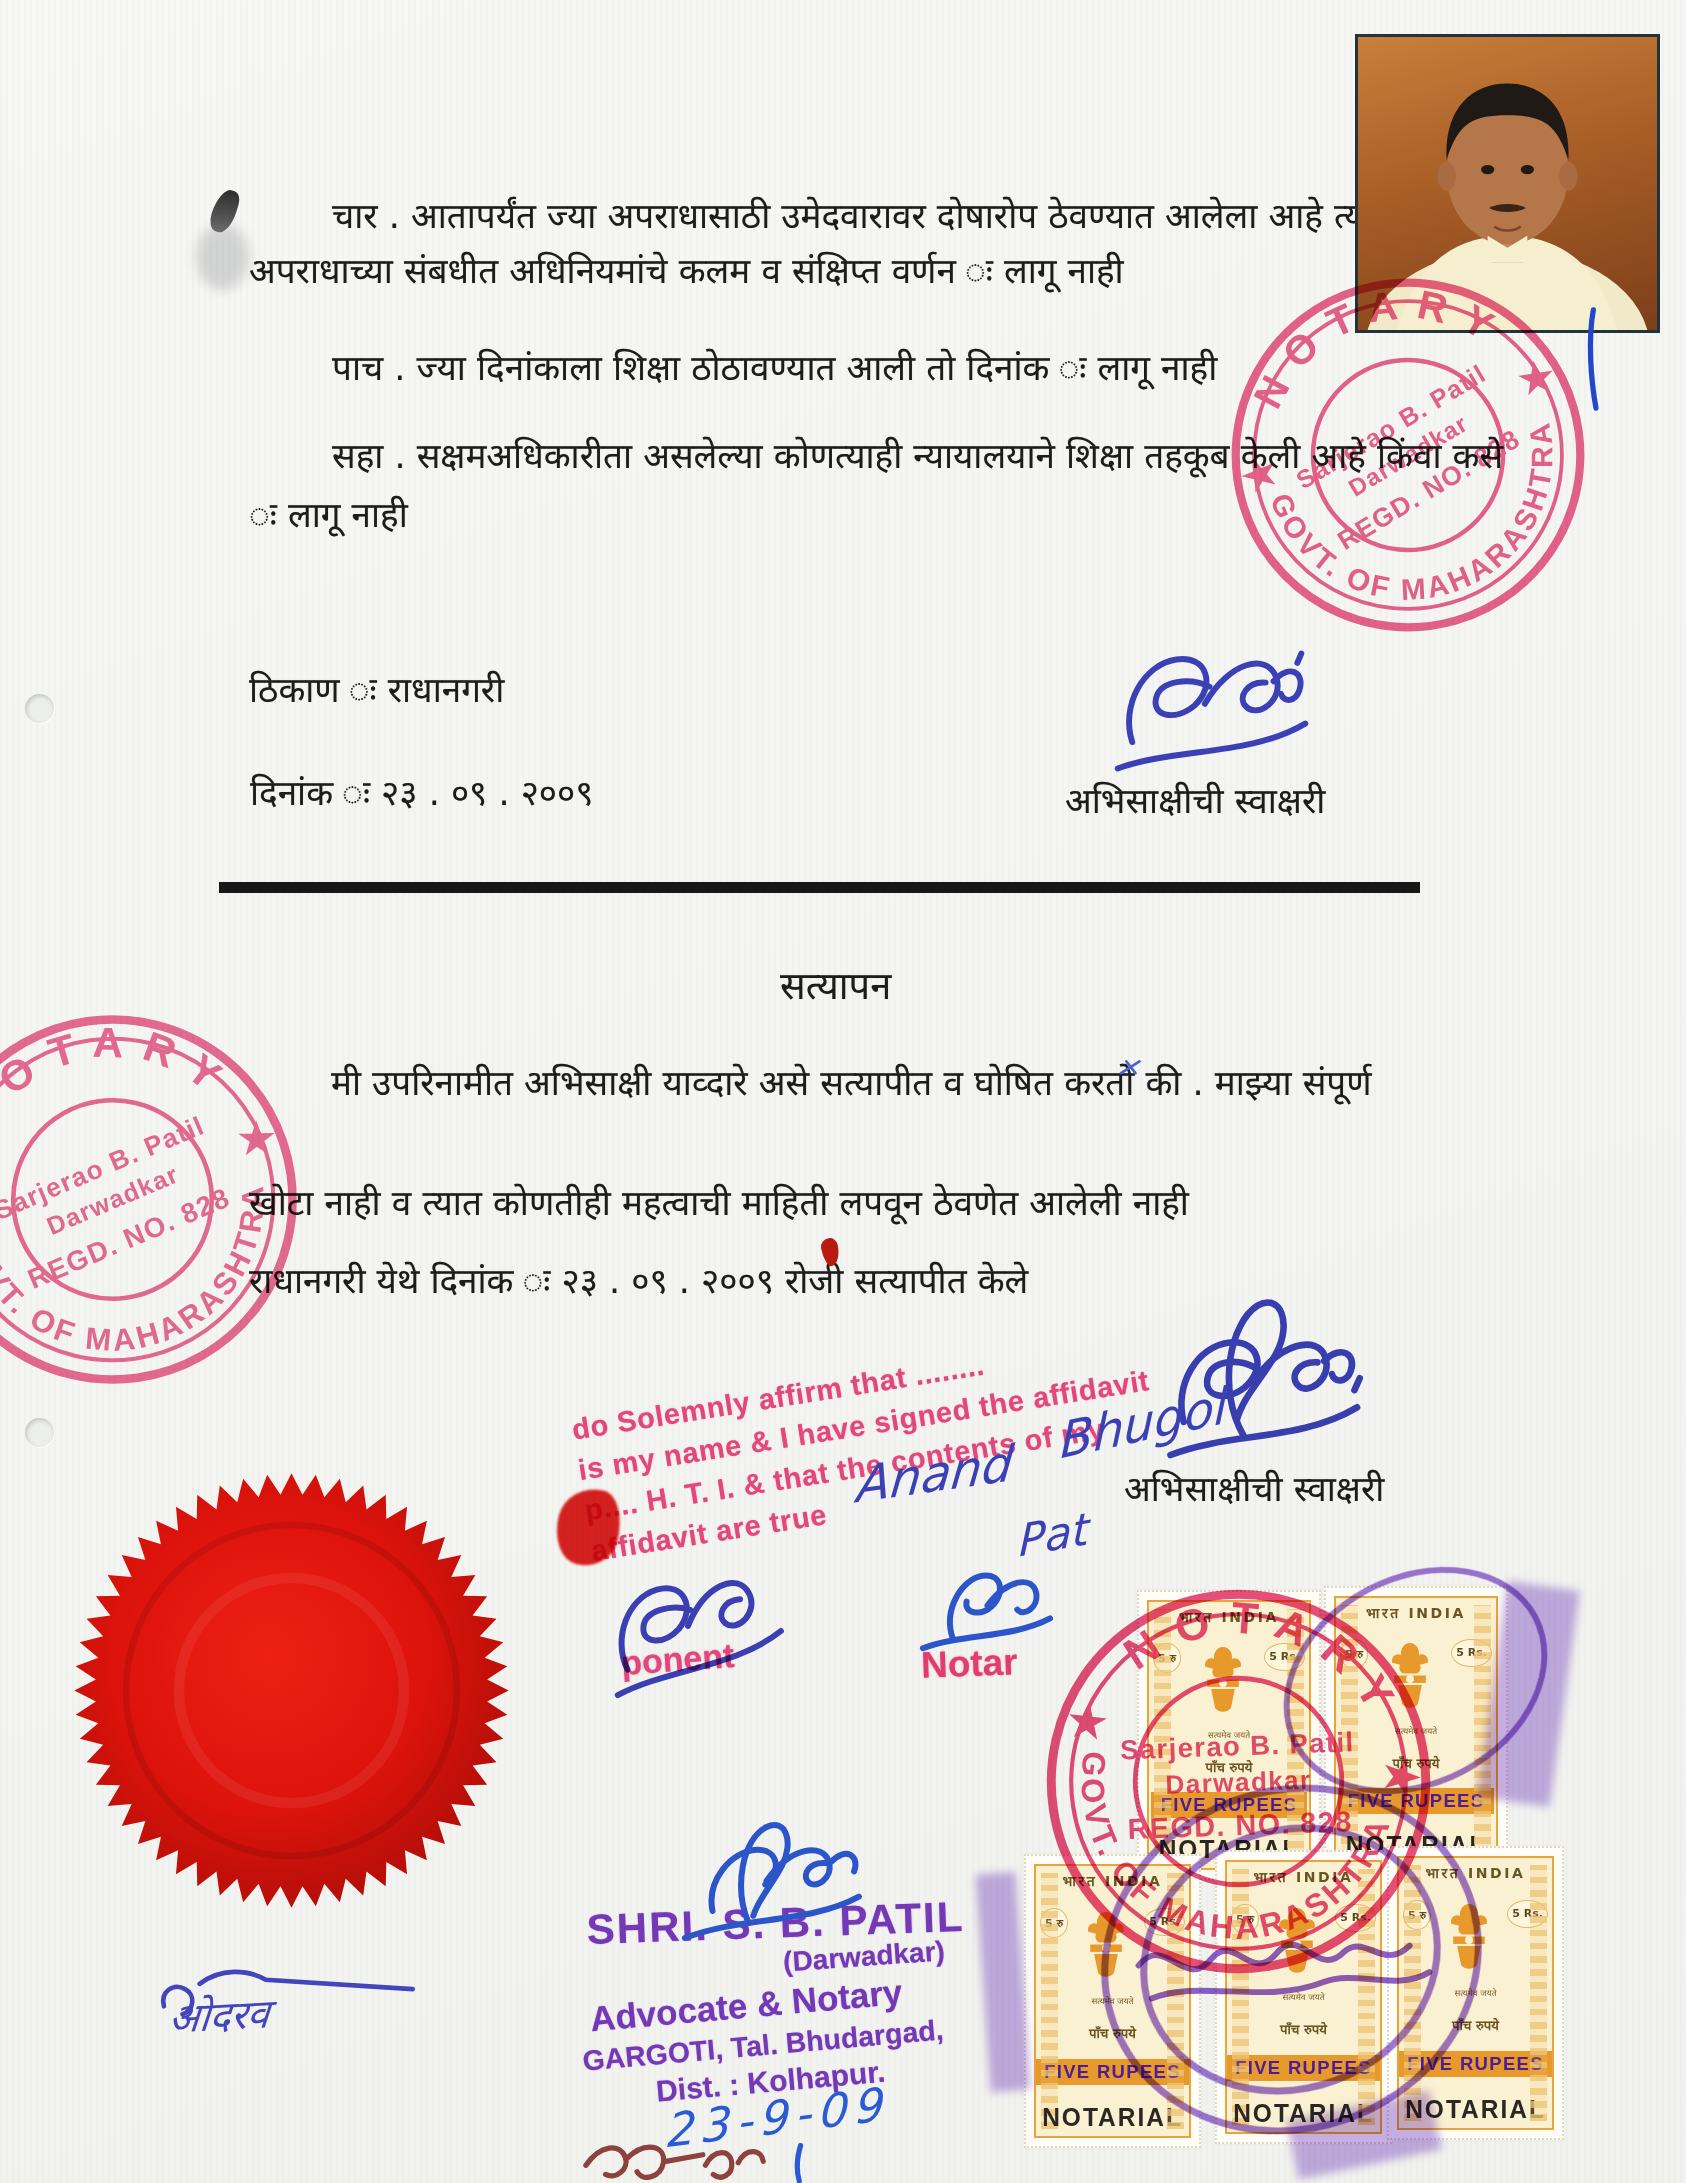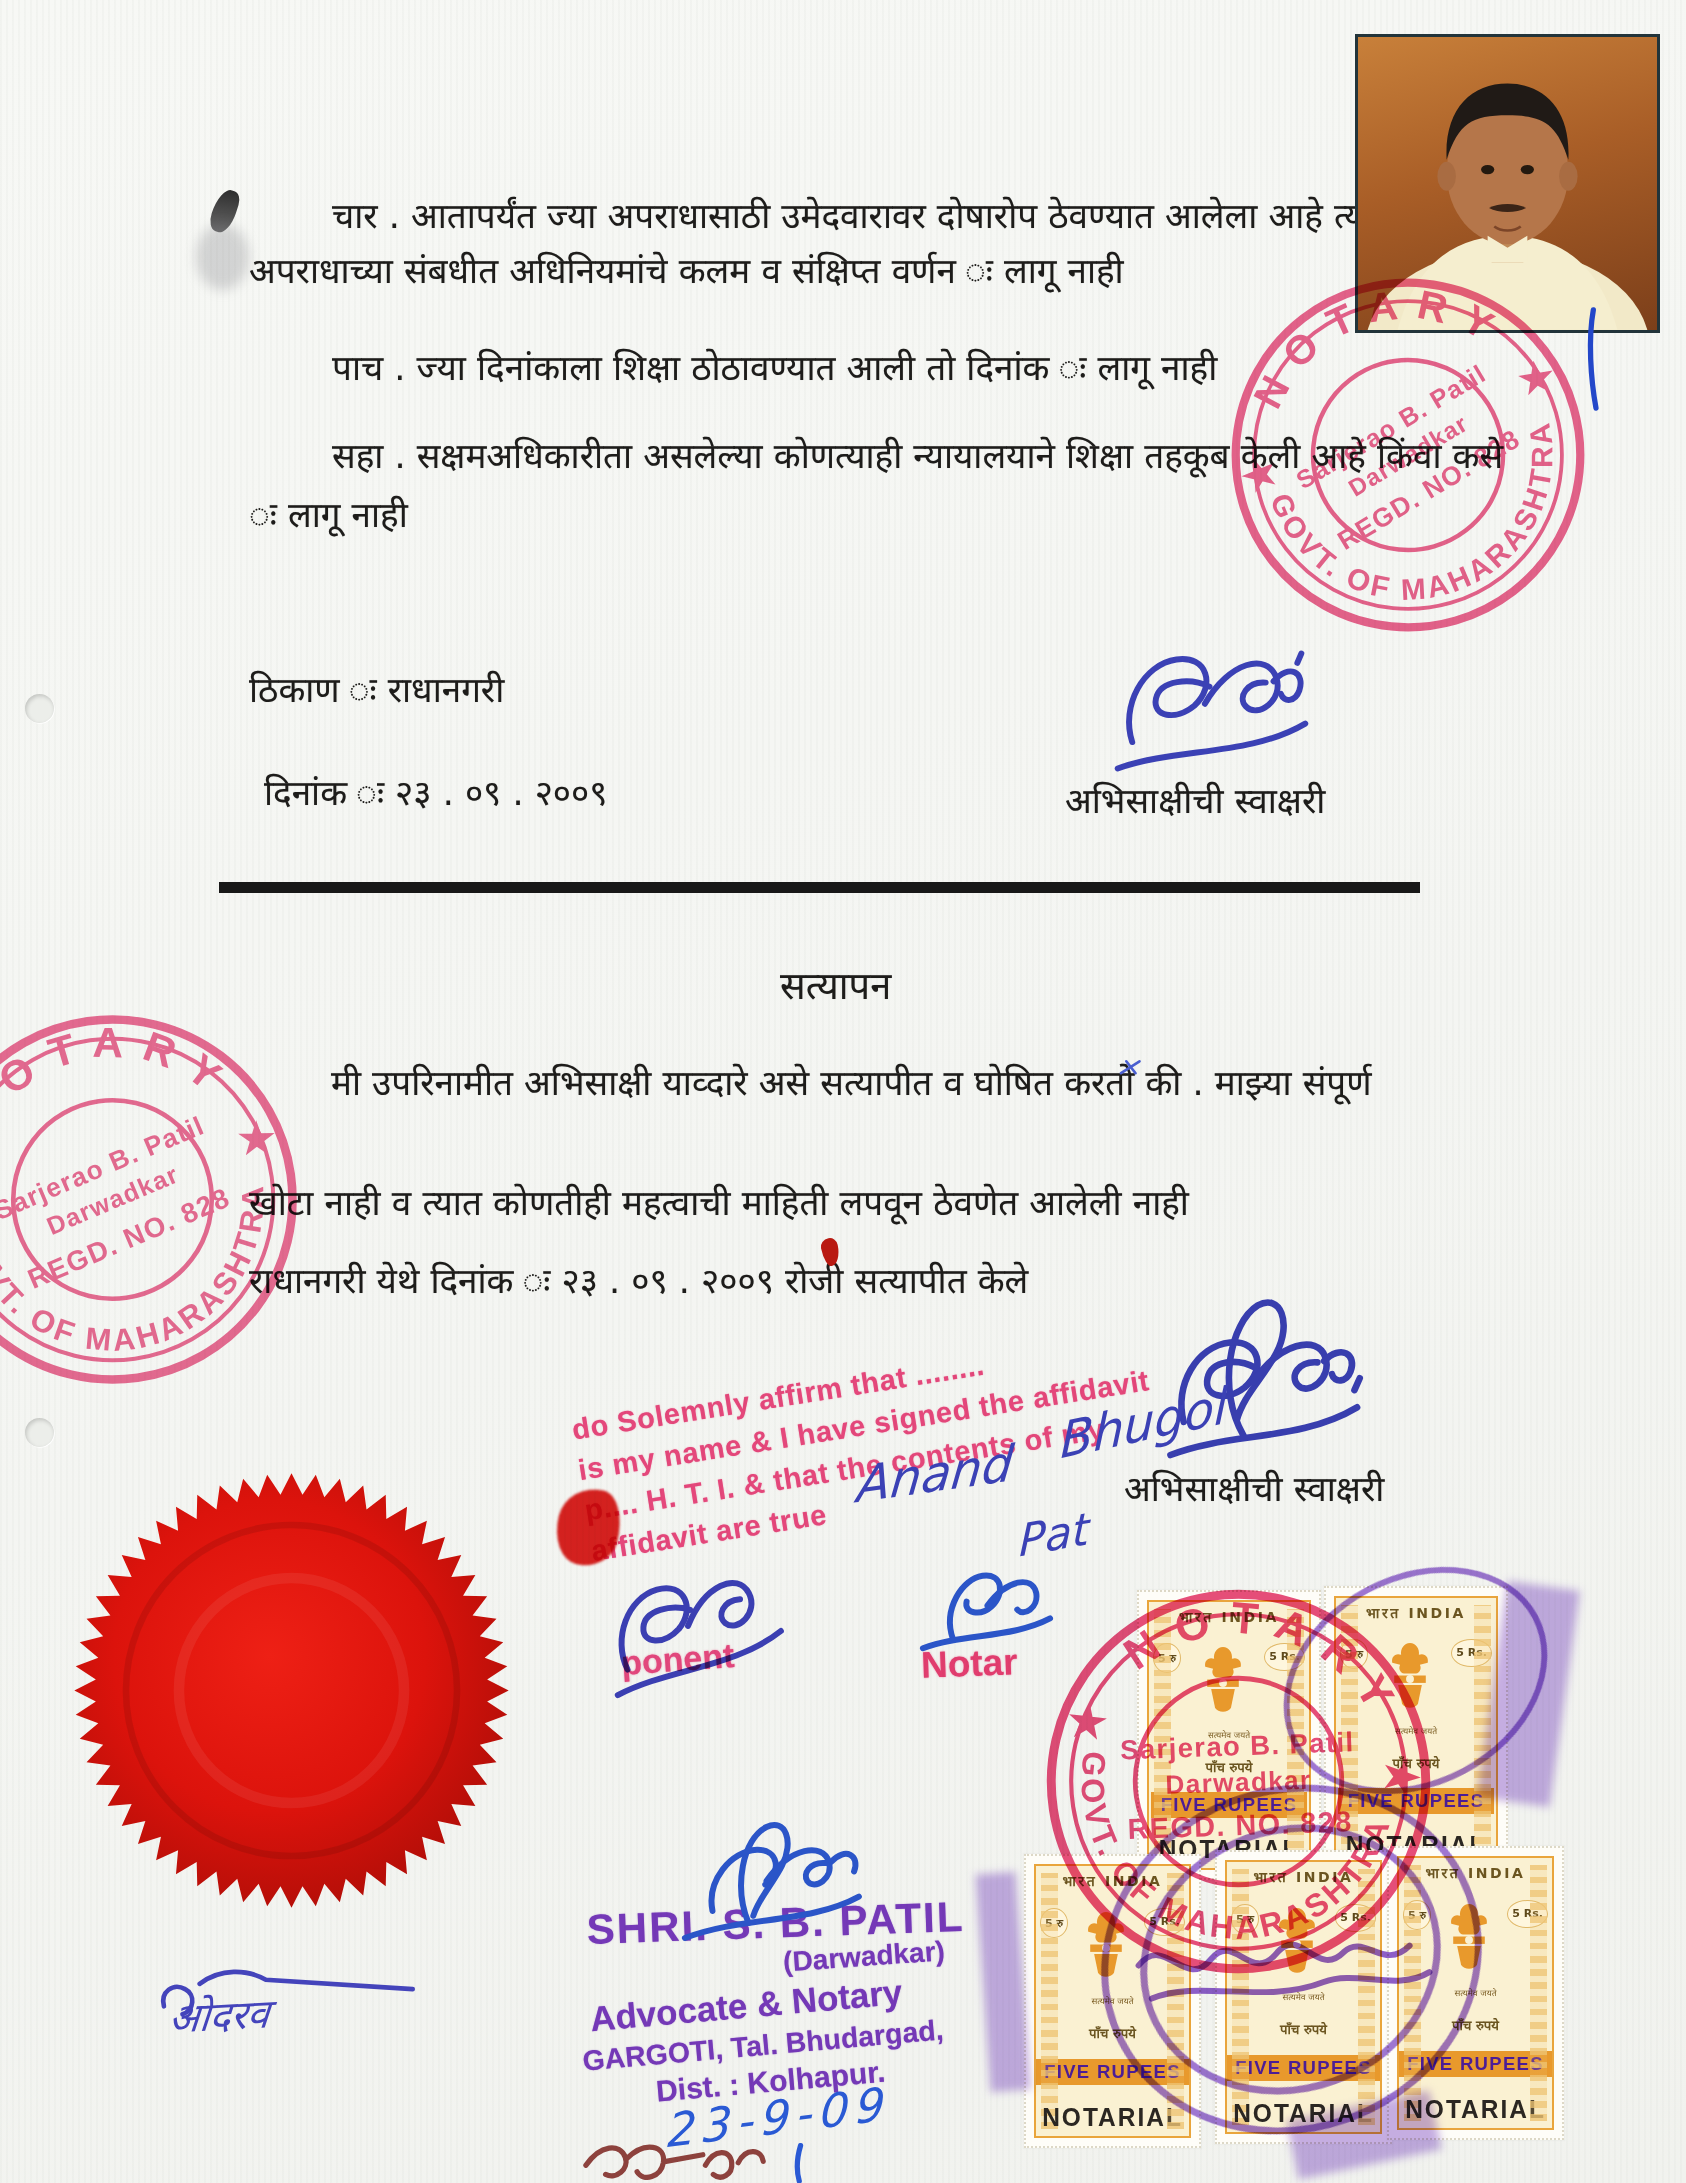--- a/index.html
+++ b/index.html
@@ -74,21 +74,21 @@
   <div style="position:absolute; left:213px; top:189px; width:22.5px; height:44px; background:linear-gradient(170deg,#2b2b2b,#6a6a6a); border-radius:60% 40% 55% 45%/70% 30% 60% 40%; transform:rotate(18deg);"></div>
   <div style="position:absolute; left:196px; top:224px; width:53px; height:66px; background:rgba(120,120,125,.28); filter:blur(6px); border-radius:50%;"></div>
 
   <div class="mr" style="left:332px; top:191px;">चार . आतापर्यंत ज्या अपराधासाठी उमेदवारावर दोषारोप ठेवण्यात आलेला आहे त्या</div>
   <div class="mr" style="left:332px; top:343px;">पाच . ज्या दिनांकाला शिक्षा  ठोठावण्यात आली  तो दिनांक ः लागू नाही</div>
   <div class="mr" style="left:249px; top:246px;">अपराधाच्या संबधीत अधिनियमांचे कलम व संक्षिप्त वर्णन ः लागू नाही</div>
   <div class="mr" style="left:332px; top:431px;">सहा . सक्षमअधिकारीता असलेल्या कोणत्याही न्यायालयाने शिक्षा तहकूब केली आहे किंवा कसे</div>
   <div class="mr" style="left:249px; top:490px;">ः लागू नाही</div>
 
   <div class="mr" style="left:249px; top:665px;">ठिकाण ः राधानगरी</div>
-  <div class="mr" style="left:264px; top:768px;">दिनांक ः  २३ . ०९ . २००९</div>
+  <div class="mr" style="left:250px; top:768px;">दिनांक ः  २३ . ०९ . २००९</div>
   <div class="mr" style="left:1065px; top:776px;">अभिसाक्षीची स्वाक्षरी</div>
 
   <svg class="sig" style="left:1107px; top:643px;" width="205" height="142" viewBox="0 0 310 215">
     <g fill="none" stroke="#3b41b5" stroke-width="9" stroke-linecap="round">
       <path d="M38,150 C20,95 55,32 105,25 C152,18 165,65 132,95 C104,118 68,112 74,84 C80,56 126,52 155,66"></path>
       <path d="M148,92 C185,28 242,14 256,52 C268,86 228,115 210,96 C197,82 212,58 240,60"></path>
       <path d="M252,58 C276,30 300,45 291,72 C285,89 268,91 263,77"></path>
       <path d="M16,190 C105,158 215,172 300,122"></path>
       <path d="M288,30 l6,-14"></path>
     </g>

